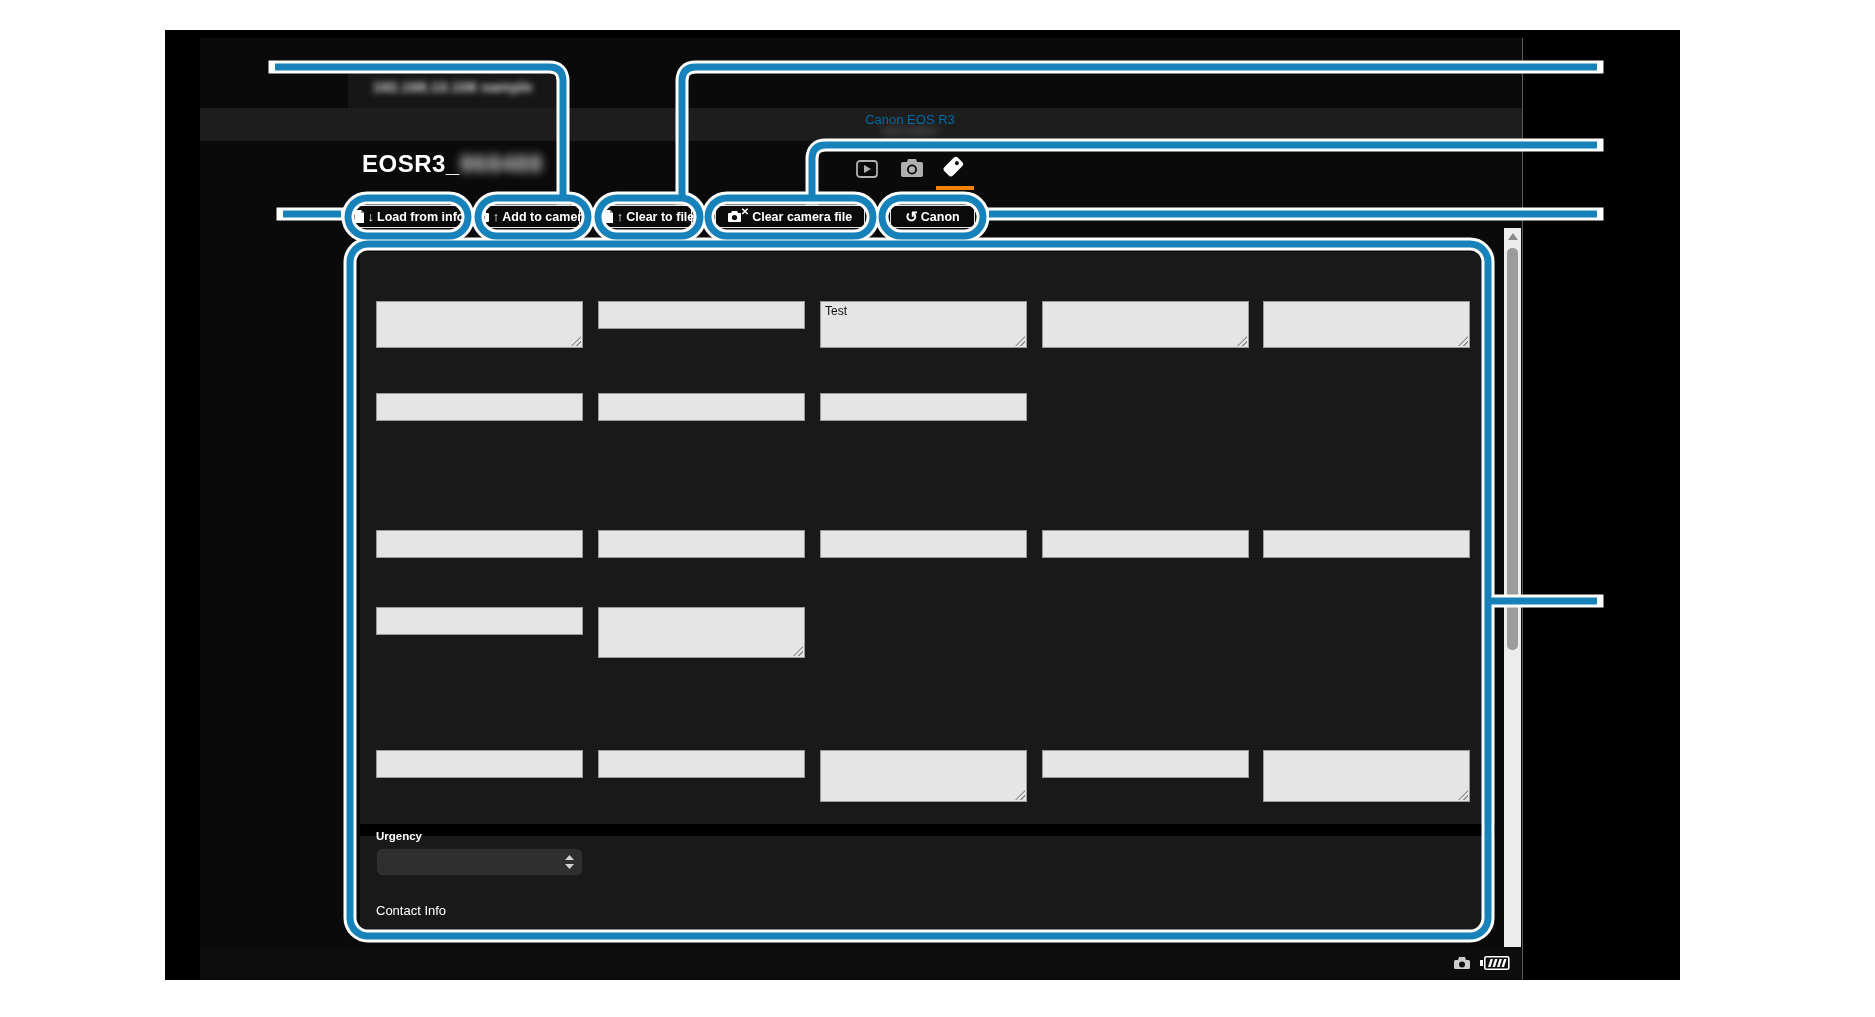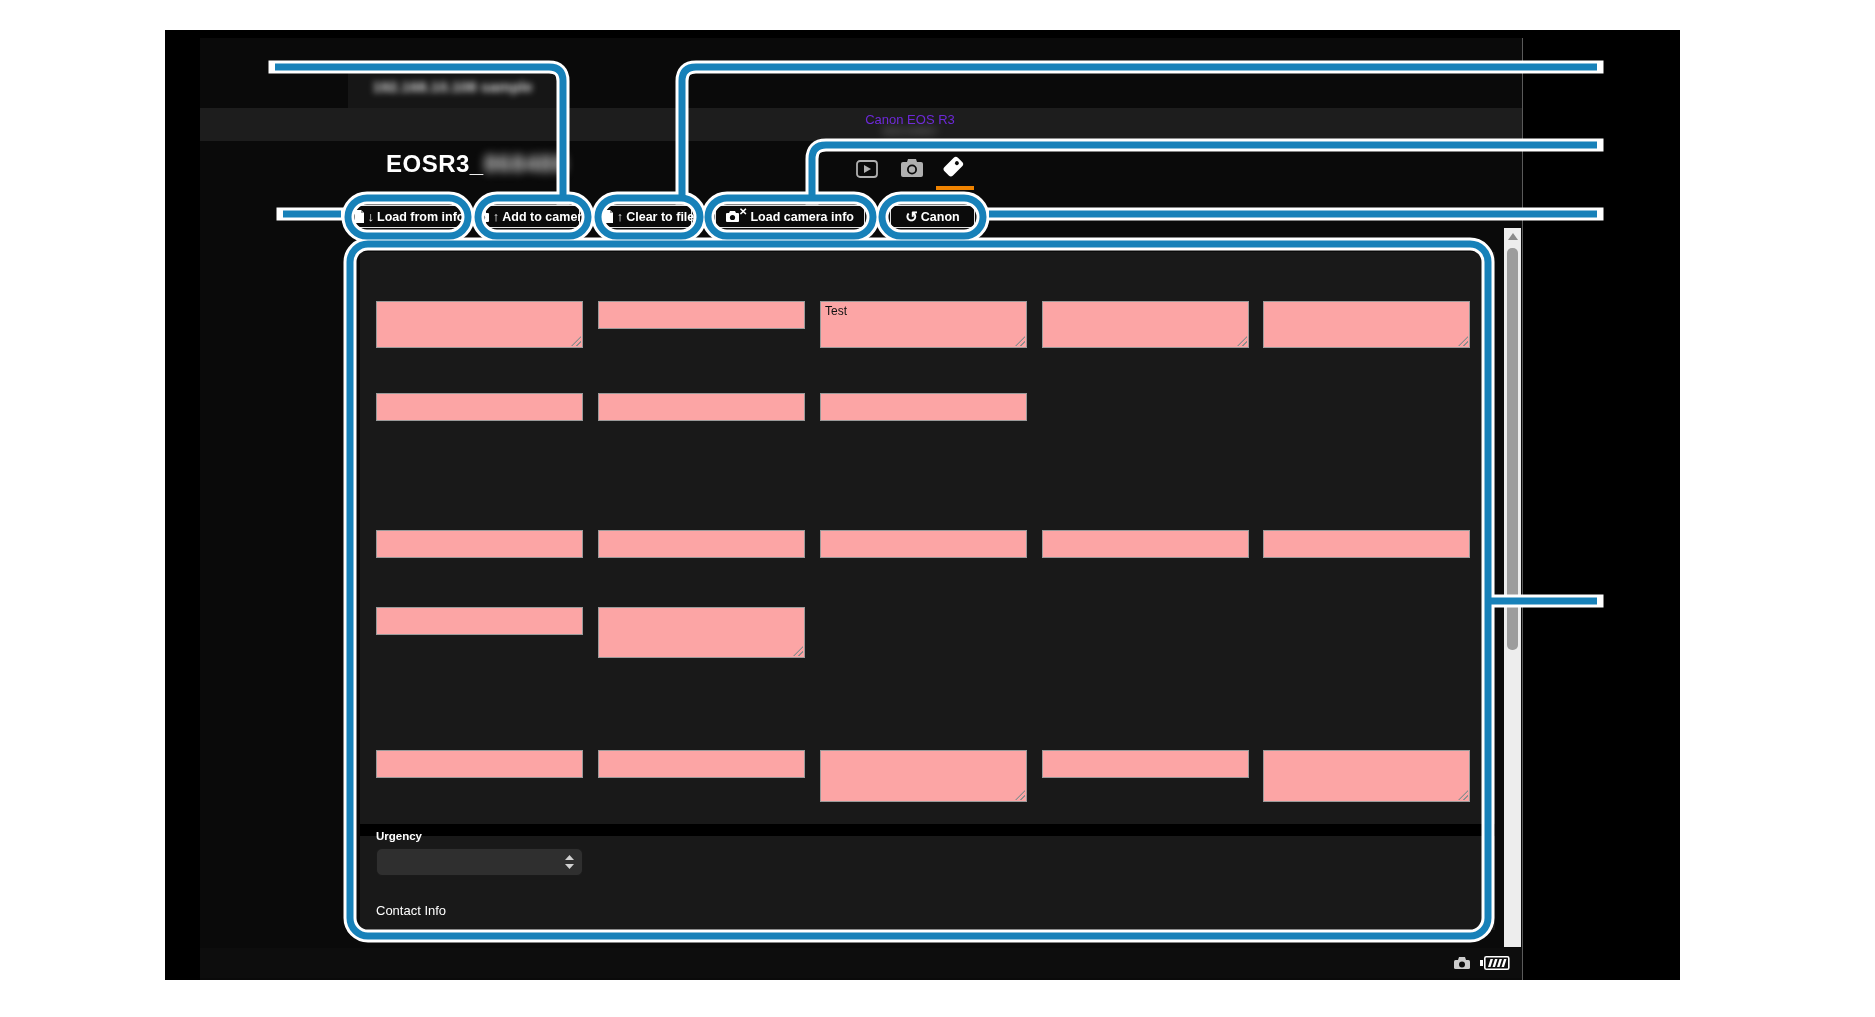--- a/index.html
+++ b/index.html
@@ -6,39 +6,39 @@
   #stage{position:relative;width:1875px;height:1017px;background:#fff;overflow:hidden;}
   .abs{position:absolute;}
   #black-canvas{left:165px;top:30px;width:1515px;height:950px;background:#000;}
   #content{left:200px;top:38px;width:1322px;height:942px;background:#0a0a0a;border-right:1px solid #5a5a5a;}
   
   #device-panel{left:348px;top:64px;width:209px;height:44px;background:#161616;display:flex;align-items:center;justify-content:center;}
   #band-b{left:200px;top:108px;width:1322px;height:33px;background:#1d1d1d;}
   .blur3{filter:blur(3px);opacity:.9;}
   .blur4{filter:blur(4px);opacity:.8;}
   #device-text{color:#e8e8e8;font-size:15px;font-weight:bold;white-space:nowrap;}
-  #camera-name{left:820px;top:112px;width:180px;text-align:center;color:#6d28d9;font-size:13px;}
+  #camera-name{left:820px;top:112px;width:180px;text-align:center;color:#0369a1;font-size:13px;}
   #camera-serial{left:830px;top:126px;width:160px;text-align:center;color:#9a9a9a;font-size:10px;}
-  #filename{left:362px;top:150px;font-size:24px;font-weight:bold;color:#fff;letter-spacing:.5px;margin-left:24px;}
+  #filename{left:362px;top:150px;font-size:24px;font-weight:bold;color:#fff;letter-spacing:.5px;}
   #filename .blurred{color:#cfcfcf;filter:blur(5px);}
   
   .tab{display:flex;align-items:center;justify-content:center;}
   #tab-underline{left:936px;top:186px;width:38px;height:4px;background:#f08300;}
   
   .tbtn{position:absolute;top:205px;height:23px;background:#0b0b0b;border:1px solid #e3e3e3;border-radius:4px;color:#fff;
         font-size:12.5px;font-weight:bold;display:flex;align-items:center;justify-content:center;gap:3px;
         box-sizing:border-box;padding:0 4px;white-space:nowrap;cursor:pointer;}
   .tbtn .arrow{font-size:13px;font-weight:bold;line-height:1;}
   .tbtn svg{display:block;}
   
   #form-bg{left:360px;top:252px;width:1135px;height:678px;background:#191919;}
   #form-sep{left:360px;top:824px;width:1135px;height:12px;background:#000;}
   .sec-title{position:absolute;color:#ffffff;font-size:12.5px;font-weight:normal;}
   .flabel{position:absolute;color:#ededed;font-size:11.5px;font-weight:600;white-space:nowrap;}
-  .fbox{position:absolute;background:#fca5a5;border:1px solid #9a9a9a;box-sizing:border-box;}
+  .fbox{position:absolute;background:#e5e5e5;border:1px solid #9a9a9a;box-sizing:border-box;}
   .fbox input,.fbox textarea{position:absolute;left:0;top:0;width:100%;height:100%;border:none;outline:none;resize:none;
         background:transparent;font-family:"Liberation Sans",sans-serif;font-size:12px;color:#111;padding:2px 4px;box-sizing:border-box;}
   .grip{position:absolute;right:1px;bottom:1px;width:10px;height:10px;
         background:repeating-linear-gradient(135deg,transparent 0 2.5px,#8f8f8f 2.5px 4px);
         clip-path:polygon(100% 0,100% 100%,0 100%);pointer-events:none;}
   #urgency-select{left:376px;top:848px;width:207px;height:28px;background:#2f2f2f;border:1px solid #1a1a1a;border-radius:6px;
         display:flex;align-items:center;justify-content:flex-end;padding-right:8px;box-sizing:border-box;cursor:pointer;}
   
   #scroll-track{left:1504px;top:228px;width:17px;height:719px;background:#ededed;}
   #scroll-up{left:1508px;top:233px;width:0;height:0;border-left:5px solid transparent;border-right:5px solid transparent;border-bottom:7px solid #8a8a8a;}
@@ -123,21 +123,21 @@
       </div>
       <div class="tbtn" style="left: 715px; width: 150px;">
         <span>
           <svg width="14" height="11" viewBox="0 0 14 11">
             <polygon points="4,0 9,0 10,2 3,2" fill="#fff"></polygon>
             <rect x="0" y="2" width="13" height="9" rx="1" fill="#fff"></rect>
             <circle cx="6.5" cy="6.5" r="2.6" fill="#0b0b0b"></circle>
           </svg>
         </span>
         <span class="arrow" style="margin-left:-4px;margin-top:-10px;font-size:10px;">✕</span>
-        <span>Load camera info</span>
+        <span>Clear camera file</span>
       </div>
       <div class="tbtn" style="left: 890px; width: 85px;">
         <span class="arrow" style="font-size:15px;">↺</span>
         <span>Canon</span>
       </div>
     </div>
 
   <div class="abs" id="form-bg"></div>
   <div id="form-holder">
       <div class="abs sec-title" style="left: 376px; top: 255px;"></div>

